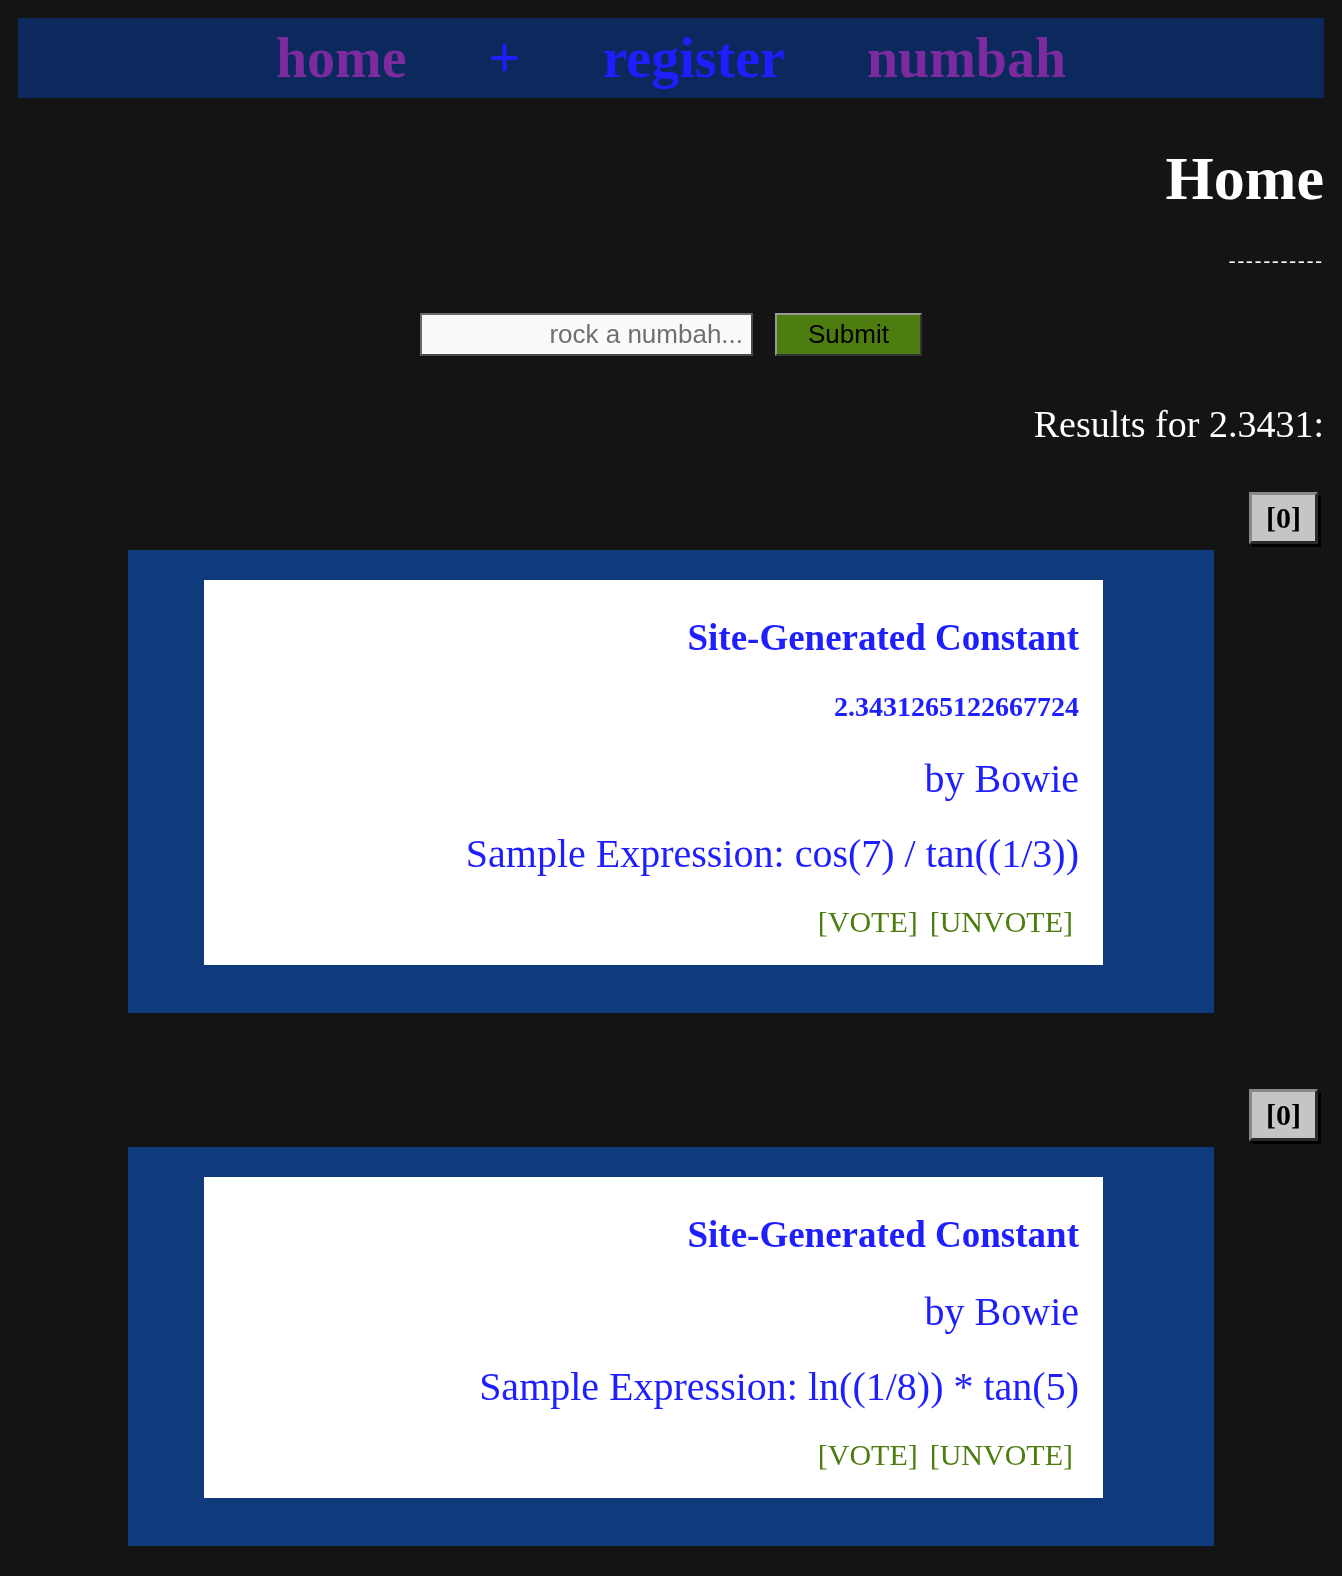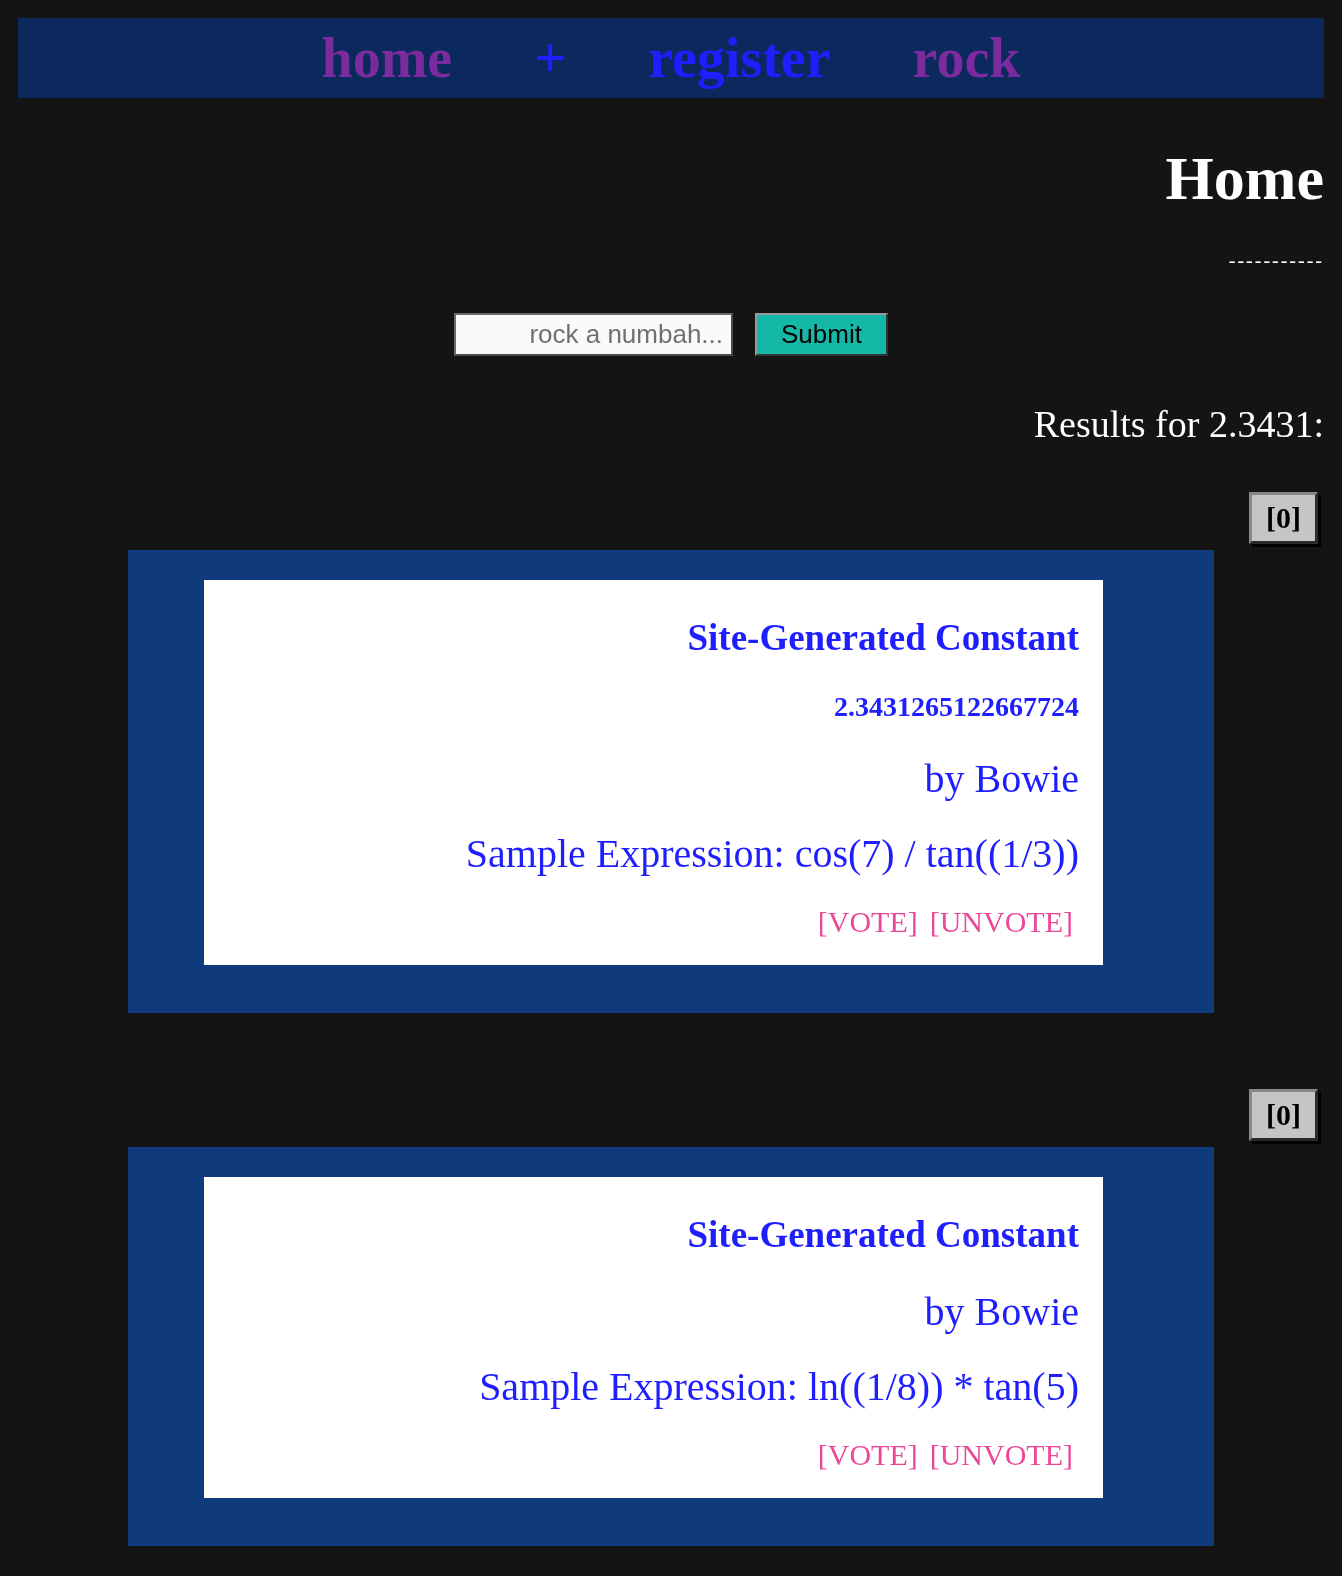--- a/index.html
+++ b/index.html
@@ -61,30 +61,30 @@
       margin-bottom: 40px;
     }
     .search-input {
       font-size: 26px;
       padding: 4px 8px;
       background-color: #fafafa;
       border: 2px solid #4a4a4a;
       border-top-color: #6a6a6a;
       border-left-color: #6a6a6a;
       color: #333;
-      width: 279px;
+      width: 333px;
       font-family: Arial, Helvetica, sans-serif;
     }
     .search-input::placeholder {
       color: #707070;
     }
     .submit-btn {
       font-size: 26px;
-      padding: 4px 24px;
-      background-color: #14b8a6;
+      padding: 4px 31px;
+      background-color: #4d7c0f;
       border: 2px solid #333;
       border-top-color: #999;
       border-left-color: #999;
       cursor: pointer;
       font-family: Arial, Helvetica, sans-serif;
     }
     .results-heading {
       color: #ffffff;
       font-size: 38px;
       font-weight: normal;
@@ -130,33 +130,33 @@
     }
     .card-line {
       font-size: 40px;
       margin-bottom: 28px;
     }
     .vote-links {
       font-size: 30px;
       margin-bottom: 8px;
     }
     .vote-link {
-      color: #ec4899;
+      color: #4d7c0f;
       text-decoration: none;
       cursor: pointer;
     }
   </style>
 </head>
 <body>
 
 <div class="navbar">
   <a class="nav-link visited">home</a>
   <a class="nav-link unvisited">+</a>
   <a class="nav-link unvisited">register</a>
-  <a class="nav-link visited">rock</a>
+  <a class="nav-link visited">numbah</a>
 </div>
 
 <div class="container">
   <h1 class="page-title">Home</h1>
   <div class="divider">-----------</div>
 
   <div class="search-row">
     <input type="text" class="search-input" placeholder="rock a numbah..." style="">
     <button class="submit-btn">Submit</button>
   </div>

